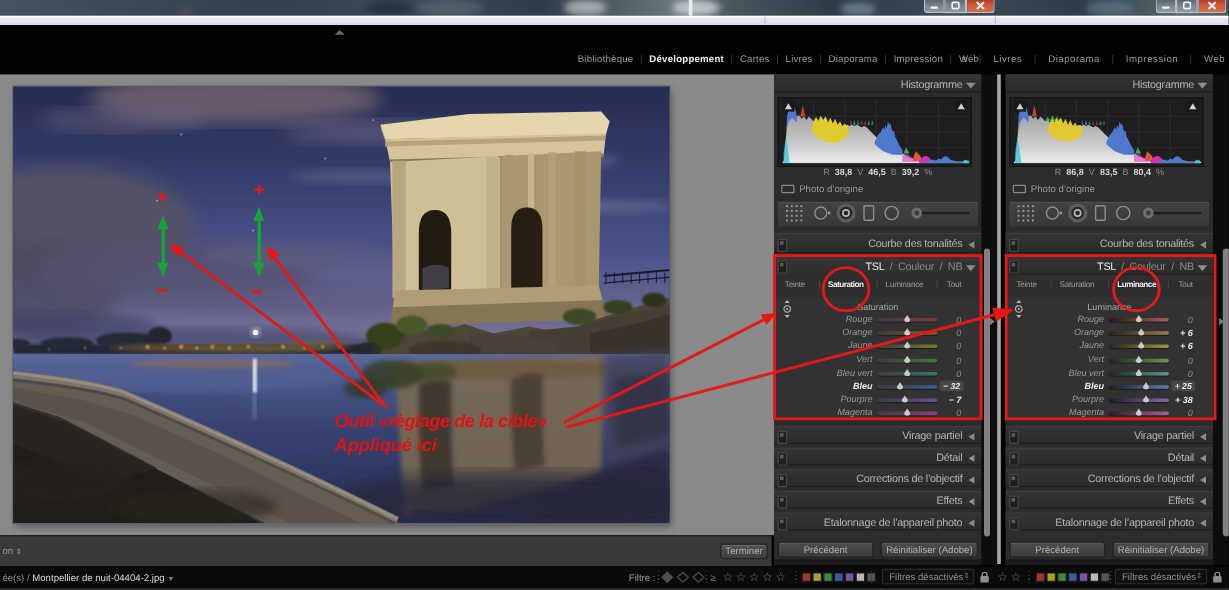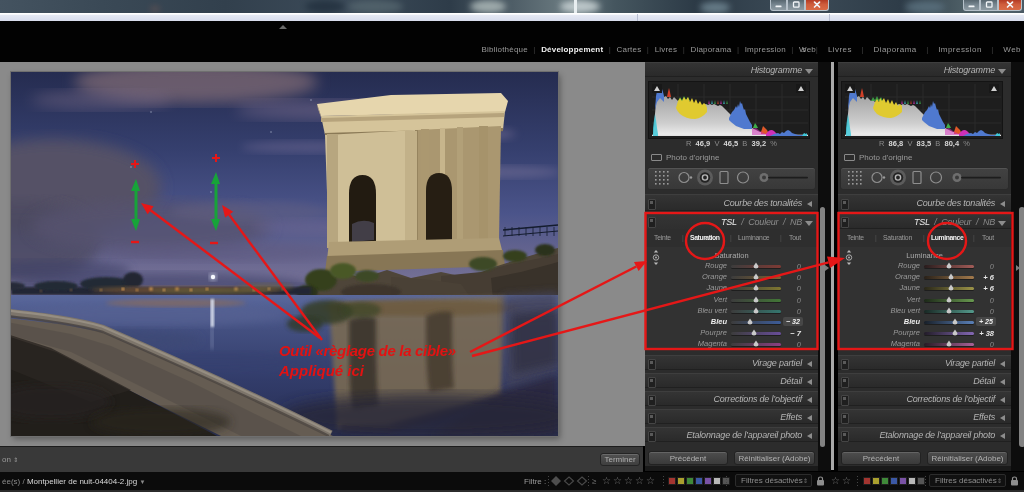--- a/index.html
+++ b/index.html
@@ -31,21 +31,21 @@
     color:#b0b0b0;font-size:8px;line-height:12px;text-align:center;box-sizing:border-box;}
   #filmstrip{left:0;top:472px;width:1024px;height:18px;background:#0b0b0b;color:#8f8f8f;font-size:8px;}
   #botedge{left:0;top:490px;width:1024px;height:2px;background:#2b2b2b;}
 
   
   .pcol{top:62px;width:173px;height:409px;background:#2c2c2c;}
   #pcolL{left:645px;}
   #pcolR{left:838px;}
   .phead{position:absolute;left:0;width:173px;height:15px;
      background:linear-gradient(#343434,#2a2a2a);
-     border-top:1px solid #3e3e3e;border-bottom:1px solid #202020;box-sizing:border-box;font-style:italic;}
+     border-top:1px solid #3e3e3e;border-bottom:1px solid #202020;box-sizing:border-box;}
   .phead .t{position:absolute;right:16px;top:2px;font-size:9px;color:#b4b4b4;letter-spacing:-0.2px;}
   .phead .arr{position:absolute;right:6px;top:5px;width:0;height:0;
      border-top:3px solid transparent;border-bottom:3px solid transparent;border-right:5px solid #8d8d8d;}
   .ptoggle{position:absolute;left:3px;top:3px;width:6px;height:9px;border-radius:1px;background:#1f1f1f;border:1px solid #454545;}
   .ptoggle:before{content:"";position:absolute;left:1px;top:1px;width:3px;height:3px;background:#5a5a5a;}
   .histbox{position:absolute;left:3px;top:19px;width:160px;height:56px;background:#1e1e1e;border:1px solid #141414;}
   .rgbrow{position:absolute;left:0;top:77px;width:173px;text-align:center;font-size:7.5px;color:#8a8a8a;}
   .rgbrow b{color:#d8d8d8;font-weight:bold;}
   .origrow{position:absolute;left:6px;top:91px;font-size:8px;color:#9a9a9a;}
   .origrow .ic{display:inline-block;width:9px;height:5px;border:1px solid #8a8a8a;border-radius:1px;vertical-align:middle;margin-right:4px;}
@@ -320,21 +320,21 @@
         <path d="M114,50 Q118,44 122,47 L125,50 126,52 114,52 Z" fill="#cf30b8"></path>
         <path d="M100,45 L104,44 108,47 112,49 116,51 100,51 Z" fill="#cf30b8" opacity="0.55"></path>
         <path d="M118,52 L122,50 126,49 128,50 130,48 132,49 134,47 136,46 138,47 140,49 143,50 146,51 150,51 155,50 155,52 Z" fill="#4f79cf"></path>
         <path d="M150,52 L152,49 154,50 155,49 155,52 Z" fill="#3fc8d8"></path>
       </svg>
       <div style="position:absolute;left:3px;top:2px;width:10px;height:9px;background:#181818;"></div>
       <div style="position:absolute;right:3px;top:2px;width:10px;height:9px;background:#181818;"></div>
       <div style="position:absolute;left:5px;top:4px;width:0;height:0;border-left:3px solid transparent;border-right:3px solid transparent;border-bottom:5px solid #d0d0d0;"></div>
       <div style="position:absolute;right:5px;top:4px;width:0;height:0;border-left:3px solid transparent;border-right:3px solid transparent;border-bottom:5px solid #d0d0d0;"></div>
     </div>
-<div class="rgbrow">R&nbsp; <b>46,9</b> &nbsp;V&nbsp; <b>46,5</b> &nbsp;B&nbsp; <b>39,2</b> &nbsp;%</div>
+<div class="rgbrow">R&nbsp; <b>38,8</b> &nbsp;V&nbsp; <b>46,5</b> &nbsp;B&nbsp; <b>39,2</b> &nbsp;%</div>
 <div class="origrow"><span class="ic"></span>Photo d’origine</div>
 <div class="toolstrip">
       <svg style="position:absolute;left:0;top:0;" width="165" height="19" viewBox="0 0 165 19">
         <rect x="7" y="3" width="1.6" height="1.6" fill="#9a9a9a"></rect>
         <rect x="11" y="3" width="1.6" height="1.6" fill="#9a9a9a"></rect>
         <rect x="15" y="3" width="1.6" height="1.6" fill="#9a9a9a"></rect>
         <rect x="19" y="3" width="1.6" height="1.6" fill="#9a9a9a"></rect>
         <rect x="7" y="7" width="1.6" height="1.6" fill="#9a9a9a"></rect>
         <rect x="11" y="7" width="1.6" height="1.6" fill="#9a9a9a"></rect>
         <rect x="15" y="7" width="1.6" height="1.6" fill="#9a9a9a"></rect>

